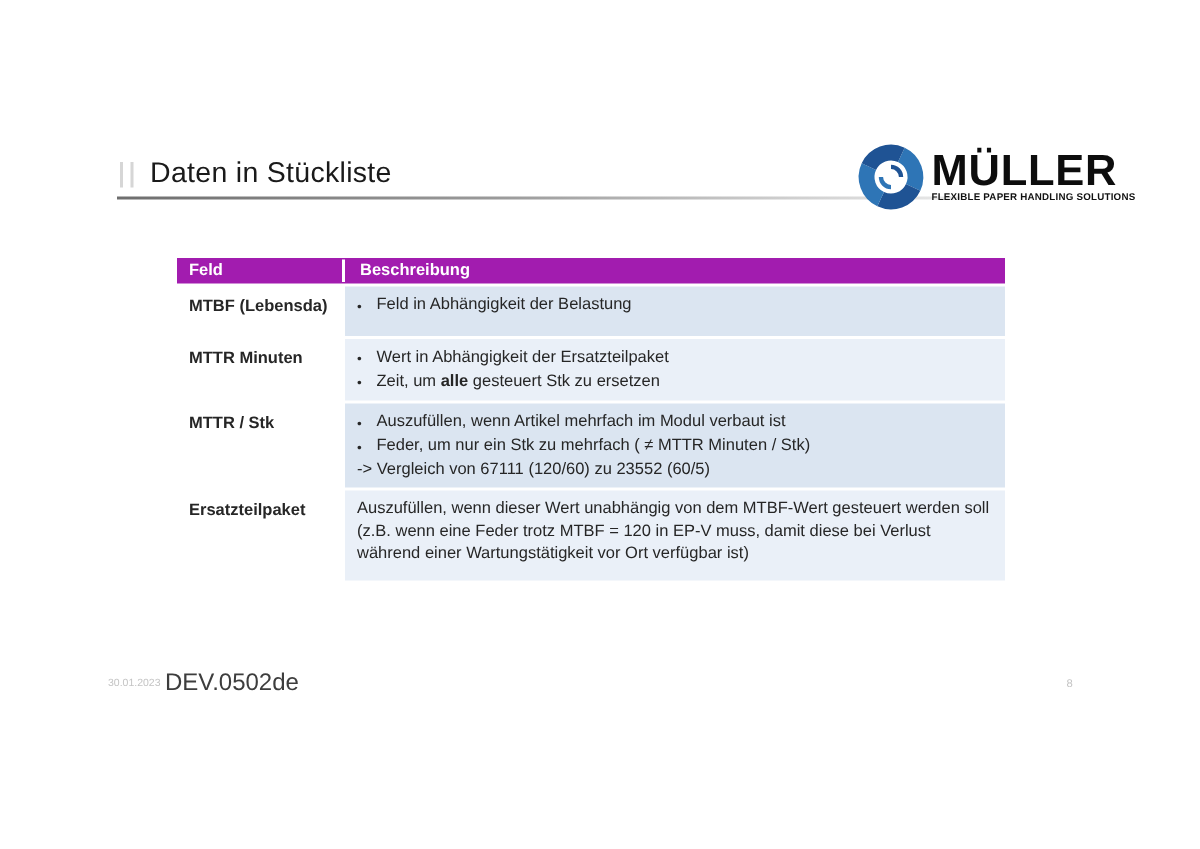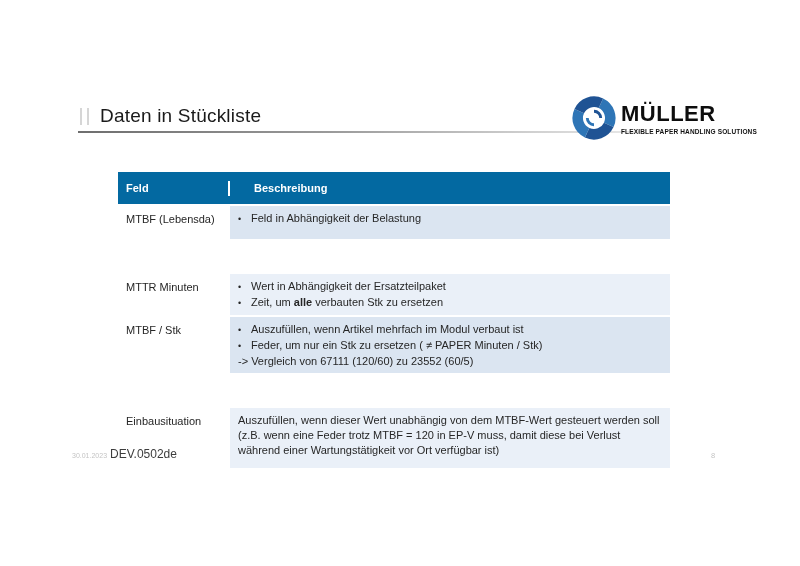--- a/index.html
+++ b/index.html
@@ -45,21 +45,21 @@
   
   .logo {
     position: absolute;
     left: 571px; top: 95px;
     display: flex;
     align-items: center;
   }
   .logo svg { display: block; }
   .logo-text { margin-left: 4px; }
   .logo-name {
-    font-size: 22px;
+    font-size: 29px;
     font-weight: 700;
     color: #0d0d0d;
     letter-spacing: 0.5px;
     line-height: 24px;
     white-space: nowrap;
   }
   .logo-tag {
     font-size: 6.5px;
     font-weight: 700;
     color: #111111;
@@ -71,60 +71,60 @@
   
   .bom-table {
     position: absolute;
     left: 118px; top: 172px;
     width: 552px;
     font-size: 11px;
     line-height: 15px;
   }
   .thead {
     display: flex;
-    background: #0369a1;
-    height: 32px;
+    background: #a21caf;
+    height: 17px;
     align-items: center;
   }
   .th { color: #ffffff; font-weight: 700; }
   .col-feld {
     width: 112px;
     flex: 0 0 112px;
     border-right: 2px solid #ffffff;
     padding-left: 8px;
   }
-  .col-desc { flex: 1 1 auto; padding-left: 24px; }
+  .col-desc { flex: 1 1 auto; padding-left: 10px; }
   .tr { display: flex; margin-top: 2px; }
-  .tr .col-feld { padding-top: 6px; }
+  .tr .col-feld { padding-top: 6px; font-weight: bold; }
   .tr .col-desc { padding: 5px 8px 4px 8px; }
   .tr.band-dark .cell { background: #dbe5f1; }
   .tr.band-light .cell { background: #eaf0f8; }
   .cell { }
   .tr.band-dark .col-feld, .tr.band-light .col-feld { background: inherit; }
   .row-1 .cell { min-height: 33px; }
   .row-2 .cell { min-height: 34px; }
   .row-3 .cell { min-height: 44px; }
   .row-4 .cell { min-height: 60px; }
   .band-dark .col-feld, .band-dark .col-desc { background: #dbe5f1; }
-  .band-light .col-feld, .band-light .col-desc { background: #eaf0f8; margin-top: 33px; }
+  .band-light .col-feld, .band-light .col-desc { background: #eaf0f8; }
   .line { display: flex; }
   .bm { flex: 0 0 13px; font-size: 9px; padding-top: 1px; }
   .lt { flex: 1 1 auto; }
 
   
   .footer-date {
     position: absolute;
     left: 72px; top: 452px;
     font-size: 7px;
     color: #c4c4c4;
   }
   .footer-doc {
     position: absolute;
     left: 110px; top: 447px;
-    font-size: 12px;
+    font-size: 16px;
     color: #3d3d3d;
   }
   .footer-page {
     position: absolute;
     left: 711px; top: 451px;
     font-size: 7.5px;
     color: #c4c4c4;
   }
 </style>
 </head>
@@ -175,44 +175,44 @@
 
     <div class="tr band-light row-2">
       <div class="cell col-feld">MTTR Minuten</div>
       <div class="cell col-desc">
         <div class="line">
           <span class="bm">•</span>
           <span class="lt"><span>Wert in Abhängigkeit der Ersatzteilpaket</span></span>
         </div>
         <div class="line">
           <span class="bm">•</span>
-          <span class="lt"><span>Zeit, um </span><span style="font-weight: 700; text-align: right;">alle</span><span> verbauten Stk zu ersetzen</span></span>
+          <span class="lt"><span>Zeit, um </span><span style="font-weight: 700; text-align: right;">alle</span><span> gesteuert Stk zu ersetzen</span></span>
         </div>
       </div>
     </div>
 
     <div class="tr band-dark row-3">
-      <div class="cell col-feld">MTBF / Stk</div>
+      <div class="cell col-feld">MTTR / Stk</div>
       <div class="cell col-desc">
         <div class="line">
           <span class="bm">•</span>
           <span class="lt"><span>Auszufüllen, wenn Artikel mehrfach im Modul verbaut ist</span></span>
         </div>
         <div class="line">
           <span class="bm">•</span>
-          <span class="lt"><span>Feder, um nur </span><span style="font-weight: 400;">ein</span><span> Stk zu ersetzen ( ≠ PAPER Minuten / Stk)</span></span>
+          <span class="lt"><span>Feder, um nur </span><span style="font-weight: 400;">ein</span><span> Stk zu mehrfach ( ≠ MTTR Minuten / Stk)</span></span>
         </div>
         <div class="line">
           <span class="lt"><span>-&gt; Vergleich von 67111 (120/60) zu 23552 (60/5)</span></span>
         </div>
       </div>
     </div>
 
     <div class="tr band-light row-4">
-      <div class="cell col-feld">Einbausituation</div>
+      <div class="cell col-feld">Ersatzteilpaket</div>
       <div class="cell col-desc">
         <div class="line">
           <span class="lt"><span>Auszufüllen, wenn dieser Wert unabhängig von dem MTBF-Wert gesteuert werden soll (z.B. wenn eine Feder trotz MTBF = 120 in EP-V muss, damit diese bei Verlust während einer Wartungstätigkeit vor Ort verfügbar ist)</span></span>
         </div>
       </div>
     </div>
   </div>
 
   <div class="footer-date">30.01.2023</div>
   <div class="footer-doc">DEV.0502de</div>

